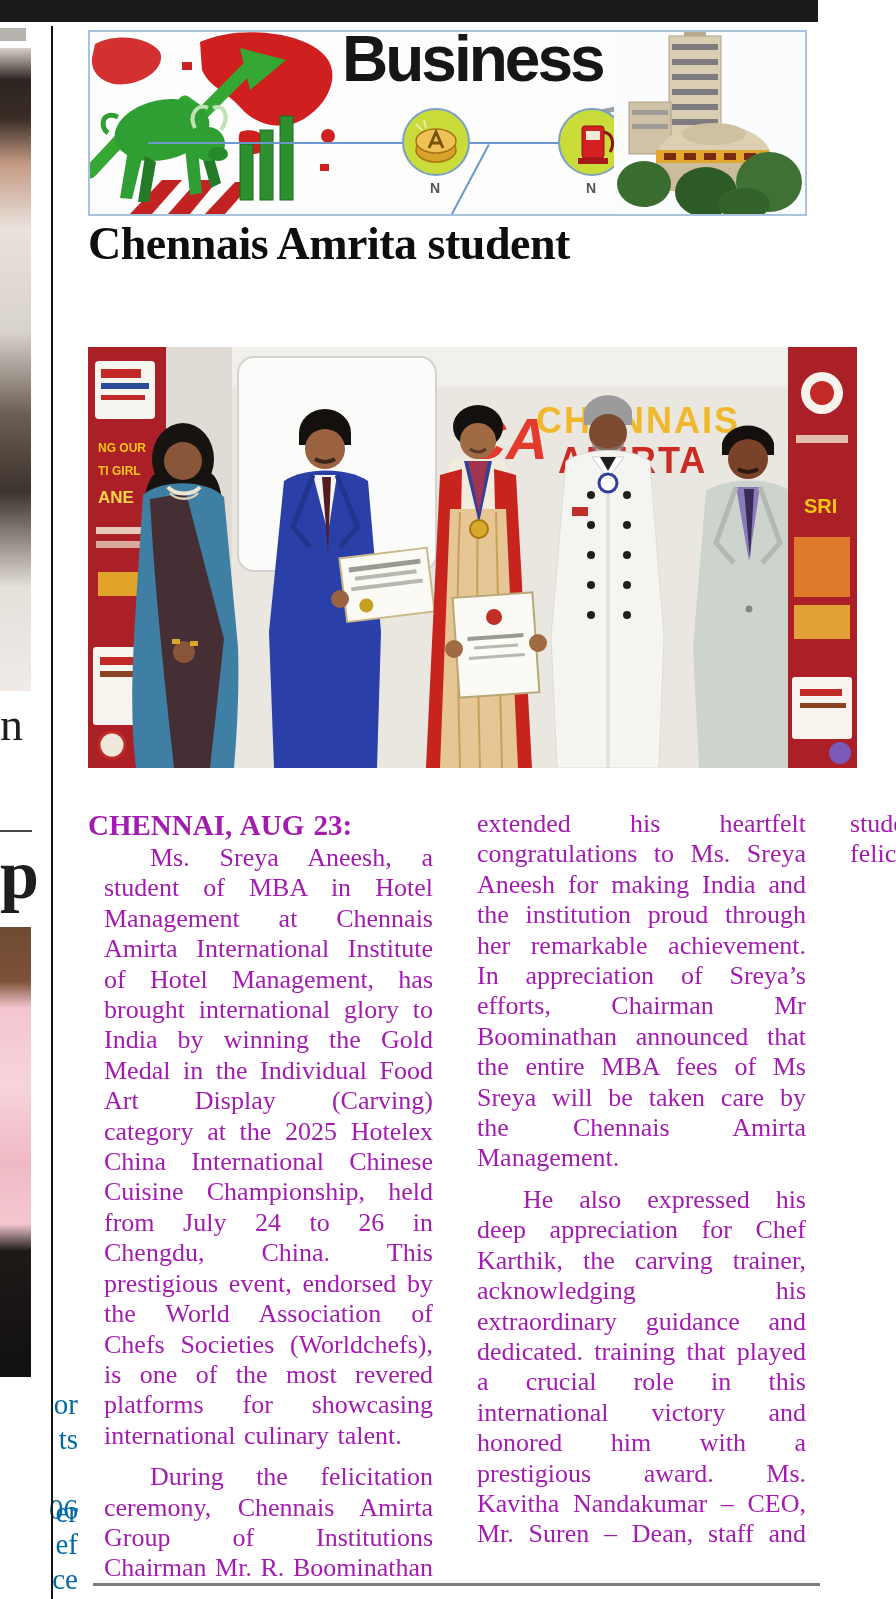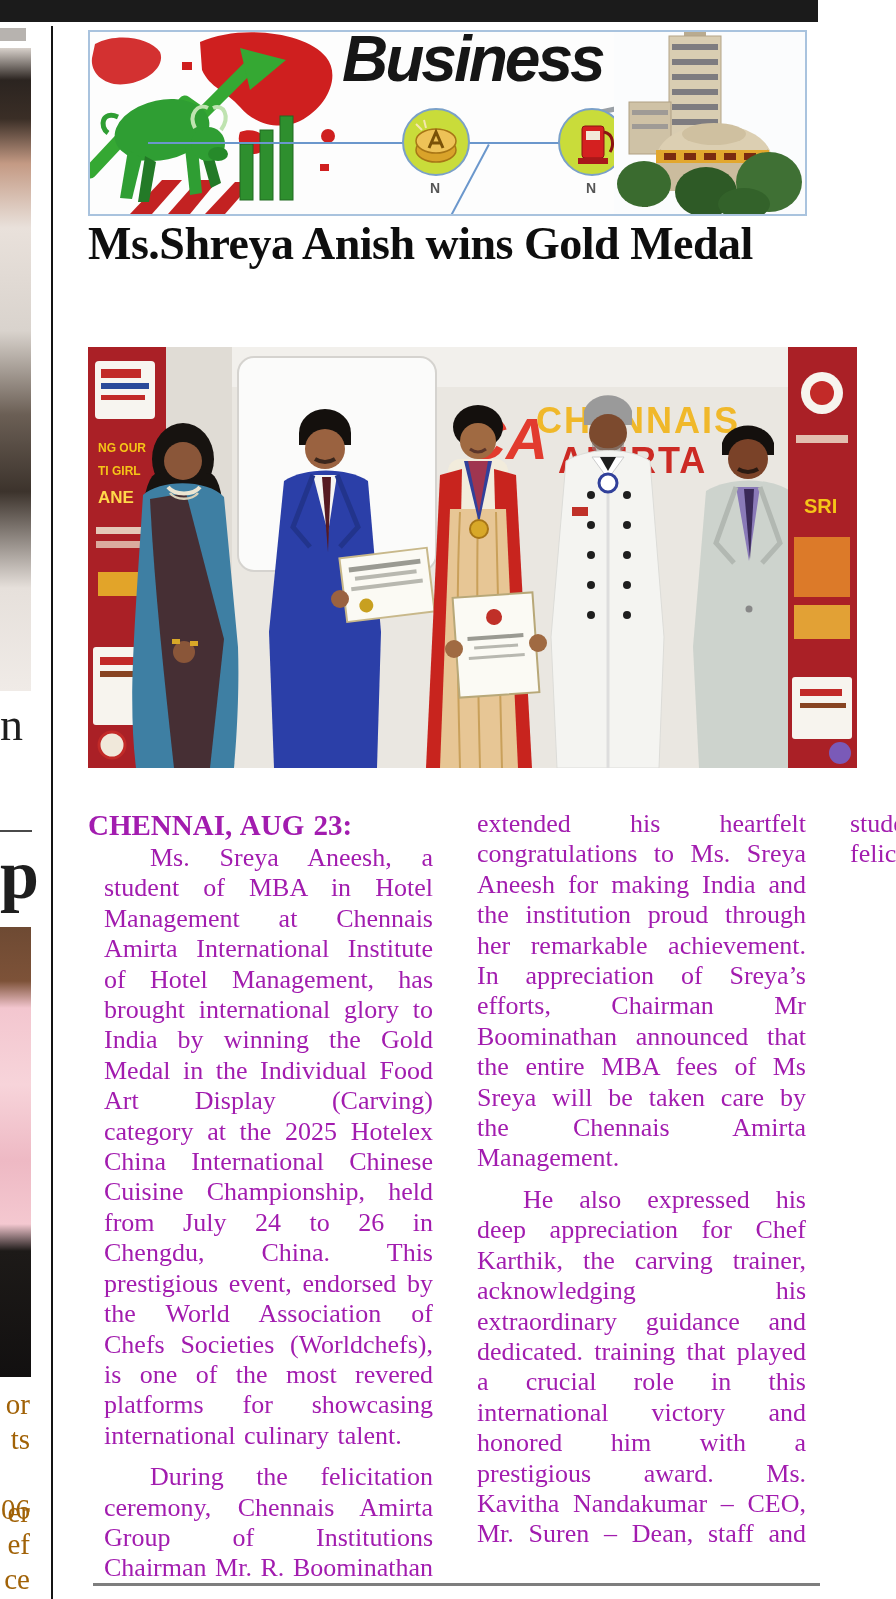--- a/index.html
+++ b/index.html
@@ -21,33 +21,33 @@
   }
   .strip-frag{left:0;width:31px;overflow:visible;color:#1e1e1e;}
   #strip-letter-n{top:702px;font-size:46px;line-height:46px;}
   #strip-rule{left:0;top:830px;width:32px;height:2px;background:#4a4a4a;}
   #strip-letter-p{top:840px;font-size:70px;line-height:70px;font-weight:bold;}
   #strip-photo-2{
     left:0;top:927px;width:31px;height:450px;
     background:linear-gradient(180deg,#6e4a33 0%,#7d5238 12%,#f3c6cf 18%,#f7d4da 35%,
       #eeb9c4 52%,#f4c8d0 66%,#1d1a18 72%,#121010 100%);
   }
-  .strip-text-line{left:0;width:30px;font-size:29px;line-height:35px;text-align:right;color:#a16207;}
+  .strip-text-line{left:0;width:30px;font-size:29px;line-height:35px;text-align:right;color:#0369a1;padding-left:48px;}
 
   
   #column-divider{left:51px;top:26px;width:2px;height:1573px;background:#141414;}
 
   
   #masthead{
     left:88px;top:30px;width:719px;height:186px;background:#fdfdfd;
     border:2px solid #a9c3de;box-sizing:border-box;overflow:hidden;
   }
   #masthead-title{
     left:252px;top:-10px;font-family:"Liberation Sans",sans-serif;
-    font-weight:bold;font-style:italic;font-size:64px;letter-spacing:-3px;color:#161616;
+    font-weight:bold;font-size:64px;letter-spacing:-3px;color:#161616;
   }
   #masthead-subtitle{
     left:532px;top:46px;font-family:"Liberation Serif",serif;
     font-weight:bold;font-style:italic;font-size:26px;color:#222;transform:rotate(-6deg);
   }
   #masthead-blue-line{left:58px;top:110px;width:520px;height:2px;background:#6b97cc;}
   #masthead-diag-line{left:398px;top:112px;width:2px;height:86px;background:#6b97cc;
     transform:rotate(28deg);transform-origin:top left;}
   .mast-circle{
     width:68px;height:68px;border-radius:50%;background:#c9dc3a;
@@ -195,21 +195,21 @@
     <rect x="28" y="150" width="6" height="25" fill="#5a4630"></rect>
     <rect x="88" y="155" width="6" height="25" fill="#5a4630"></rect>
     <ellipse cx="30" cy="152" rx="27" ry="23" fill="#3a6b2f"></ellipse>
     <ellipse cx="92" cy="160" rx="31" ry="25" fill="#2e5a26"></ellipse>
     <ellipse cx="155" cy="150" rx="33" ry="30" fill="#3f7034"></ellipse>
     <ellipse cx="130" cy="172" rx="26" ry="16" fill="#33622a"></ellipse>
   </svg>
 </div>
 
 <div class="abs" id="headline">
-  <div>Ms.Shreya Anish wins Gold Medal</div>
+  <div>Chennais Amrita student</div>
 </div>
 
 <div class="abs" id="article-photo">
 <svg width="769" height="421" viewBox="0 0 769 421">
 
   <rect x="0" y="0" width="769" height="421" fill="#eae7e1"></rect>
   <rect x="0" y="0" width="769" height="40" fill="#f2f0ec"></rect>
   <rect x="78" y="0" width="66" height="421" fill="#e0dcd5"></rect>
 
   <g>

